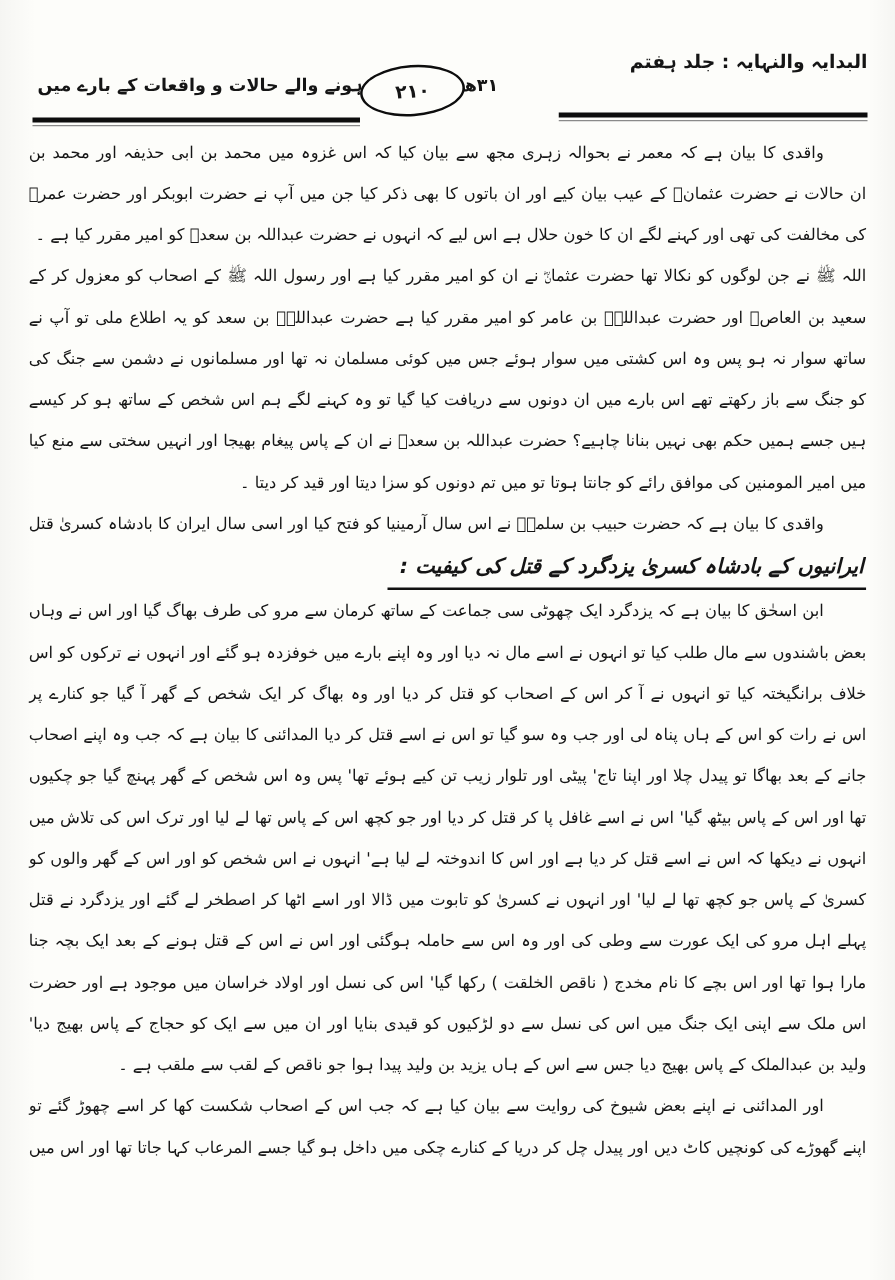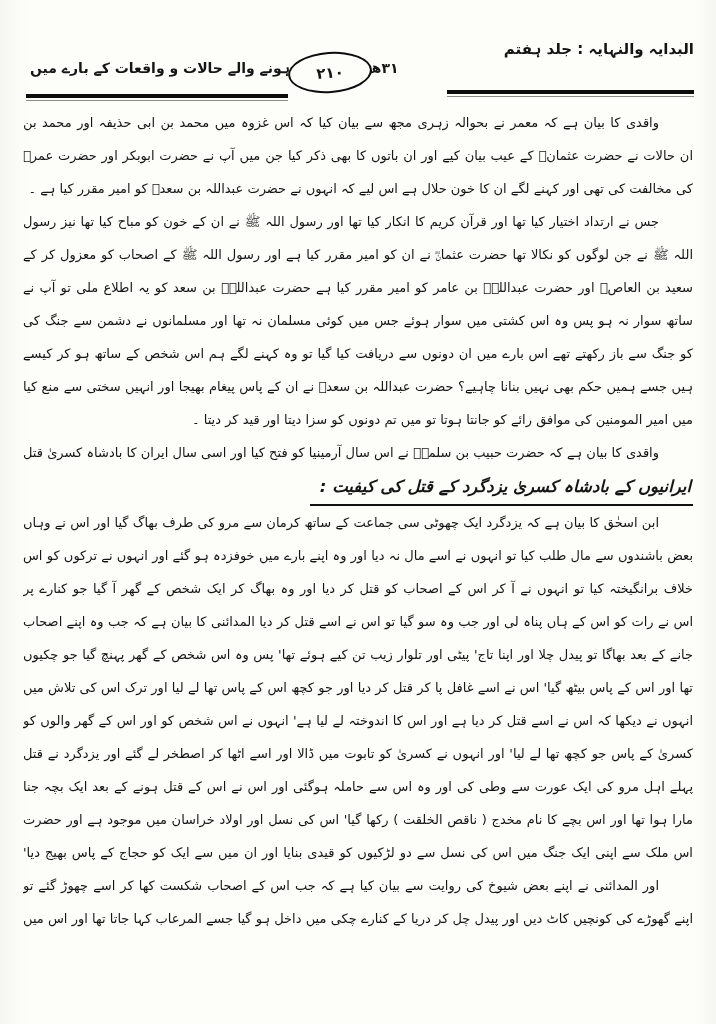--- a/index.html
+++ b/index.html
@@ -84,37 +84,37 @@
   <div class="oval">
     <span>۲۱۰</span>
   </div>
   <div class="rule rule-left"></div>
   <div class="rule rule-right"></div>
 
   <main class="body-text">
       <div class="line indent">واقدی کا بیان ہے کہ معمر نے بحوالہ زہری مجھ سے بیان کیا کہ اس غزوہ میں محمد بن ابی حذیفہ اور محمد بن ابوبکر بھی شامل تھے'</div>
       <div class="line">ان حالات نے حضرت عثمانؓ کے عیب بیان کیے اور ان باتوں کا بھی ذکر کیا جن میں آپ نے حضرت ابوبکر اور حضرت عمرؓ</div>
       <div class="line natural">کی مخالفت کی تھی اور کہنے لگے ان کا خون حلال ہے اس لیے کہ انہوں نے حضرت عبداللہ بن سعدؓ کو امیر مقرر کیا ہے ۔</div>
-      <div class="line indent">جس نے ارتداد اختیار کیا تھا اور قرآن کریم کا انکار کیا تھا اور رسول اللہ ﷺ نے ان کے خون کو مباح کیا تھا نیز رسول</div>
       <div class="line">اللہ ﷺ نے جن لوگوں کو نکالا تھا حضرت عثمانؓ نے ان کو امیر مقرر کیا ہے اور رسول اللہ ﷺ کے اصحاب کو معزول کر کے حضرت</div>
       <div class="line">سعید بن العاصؓ اور حضرت عبداللہؓ بن عامر کو امیر مقرر کیا ہے حضرت عبداللہؓ بن سعد کو یہ اطلاع ملی تو آپ نے فرمایا تم دونوں ہمارے</div>
       <div class="line">ساتھ سوار نہ ہو پس وہ اس کشتی میں سوار ہوئے جس میں کوئی مسلمان نہ تھا اور مسلمانوں نے دشمن سے جنگ کی اور یہ دونوں مسلمانوں</div>
       <div class="line">کو جنگ سے باز رکھتے تھے اس بارے میں ان دونوں سے دریافت کیا گیا تو وہ کہنے لگے ہم اس شخص کے ساتھ ہو کر کیسے جنگ کر سکتے</div>
       <div class="line">ہیں جسے ہمیں حکم بھی نہیں بنانا چاہیے؟ حضرت عبداللہ بن سعدؓ نے ان کے پاس پیغام بھیجا اور انہیں سختی سے منع کیا اور کہا' خدا کی قسم اگر</div>
       <div class="line natural">میں امیر المومنین کی موافق رائے کو جانتا ہوتا تو میں تم دونوں کو سزا دیتا اور قید کر دیتا ۔</div>
       <div class="line indent">واقدی کا بیان ہے کہ حضرت حبیب بن سلمہؓ نے اس سال آرمینیا کو فتح کیا اور اسی سال ایران کا بادشاہ کسریٰ قتل ہوا ۔</div>
       <div class="line heading natural"><span class="heading-inner">ایرانیوں کے بادشاہ کسریٰ یزدگرد کے قتل کی کیفیت :</span></div>
       <div class="line indent">ابن اسحٰق کا بیان ہے کہ یزدگرد ایک چھوٹی سی جماعت کے ساتھ کرمان سے مرو کی طرف بھاگ گیا اور اس نے وہاں کے</div>
       <div class="line">بعض باشندوں سے مال طلب کیا تو انہوں نے اسے مال نہ دیا اور وہ اپنے بارے میں خوفزدہ ہو گئے اور انہوں نے ترکوں کو اس کے</div>
       <div class="line">خلاف برانگیختہ کیا تو انہوں نے آ کر اس کے اصحاب کو قتل کر دیا اور وہ بھاگ کر ایک شخص کے گھر آ گیا جو کنارے پر چکیوں کو کھودتا تھا'</div>
       <div class="line">اس نے رات کو اس کے ہاں پناہ لی اور جب وہ سو گیا تو اس نے اسے قتل کر دیا المدائنی کا بیان ہے کہ جب وہ اپنے اصحاب کے قتل ہو</div>
       <div class="line">جانے کے بعد بھاگا تو پیدل چلا اور اپنا تاج' پیٹی اور تلوار زیب تن کیے ہوئے تھا' پس وہ اس شخص کے گھر پہنچ گیا جو چکیوں کو کھودا کرتا</div>
       <div class="line">تھا اور اس کے پاس بیٹھ گیا' اس نے اسے غافل پا کر قتل کر دیا اور جو کچھ اس کے پاس تھا لے لیا اور ترک اس کی تلاش میں آئے تو</div>
       <div class="line">انہوں نے دیکھا کہ اس نے اسے قتل کر دیا ہے اور اس کا اندوختہ لے لیا ہے' انہوں نے اس شخص کو اور اس کے گھر والوں کو قتل کر دیا اور</div>
       <div class="line">کسریٰ کے پاس جو کچھ تھا لے لیا' اور انہوں نے کسریٰ کو تابوت میں ڈالا اور اسے اٹھا کر اصطخر لے گئے اور یزدگرد نے قتل ہونے سے</div>
       <div class="line">پہلے اہل مرو کی ایک عورت سے وطی کی اور وہ اس سے حاملہ ہوگئی اور اس نے اس کے قتل ہونے کے بعد ایک بچہ جنا جس کا ایک پہلو</div>
       <div class="line">مارا ہوا تھا اور اس بچے کا نام مخدج ( ناقص الخلقت ) رکھا گیا' اس کی نسل اور اولاد خراسان میں موجود ہے اور حضرت قتیبہ بن مسلمؓ نے</div>
       <div class="line">اس ملک سے اپنی ایک جنگ میں اس کی نسل سے دو لڑکیوں کو قیدی بنایا اور ان میں سے ایک کو حجاج کے پاس بھیج دیا' حجاج نے اسے</div>
+      <div class="line natural">ولید بن عبدالملک کے پاس بھیج دیا جس سے اس کے ہاں یزید بن ولید پیدا ہوا جو ناقص کے لقب سے ملقب ہے ۔</div>
       <div class="line indent">اور المدائنی نے اپنے بعض شیوخ کی روایت سے بیان کیا ہے کہ جب اس کے اصحاب شکست کھا کر اسے چھوڑ گئے تو اس نے</div>
       <div class="line">اپنے گھوڑے کی کونچیں کاٹ دیں اور پیدل چل کر دریا کے کنارے چکی میں داخل ہو گیا جسے المرعاب کہا جاتا تھا اور اس میں دو دن</div>
     </main>
 
 </div>
 
 </body></html>

